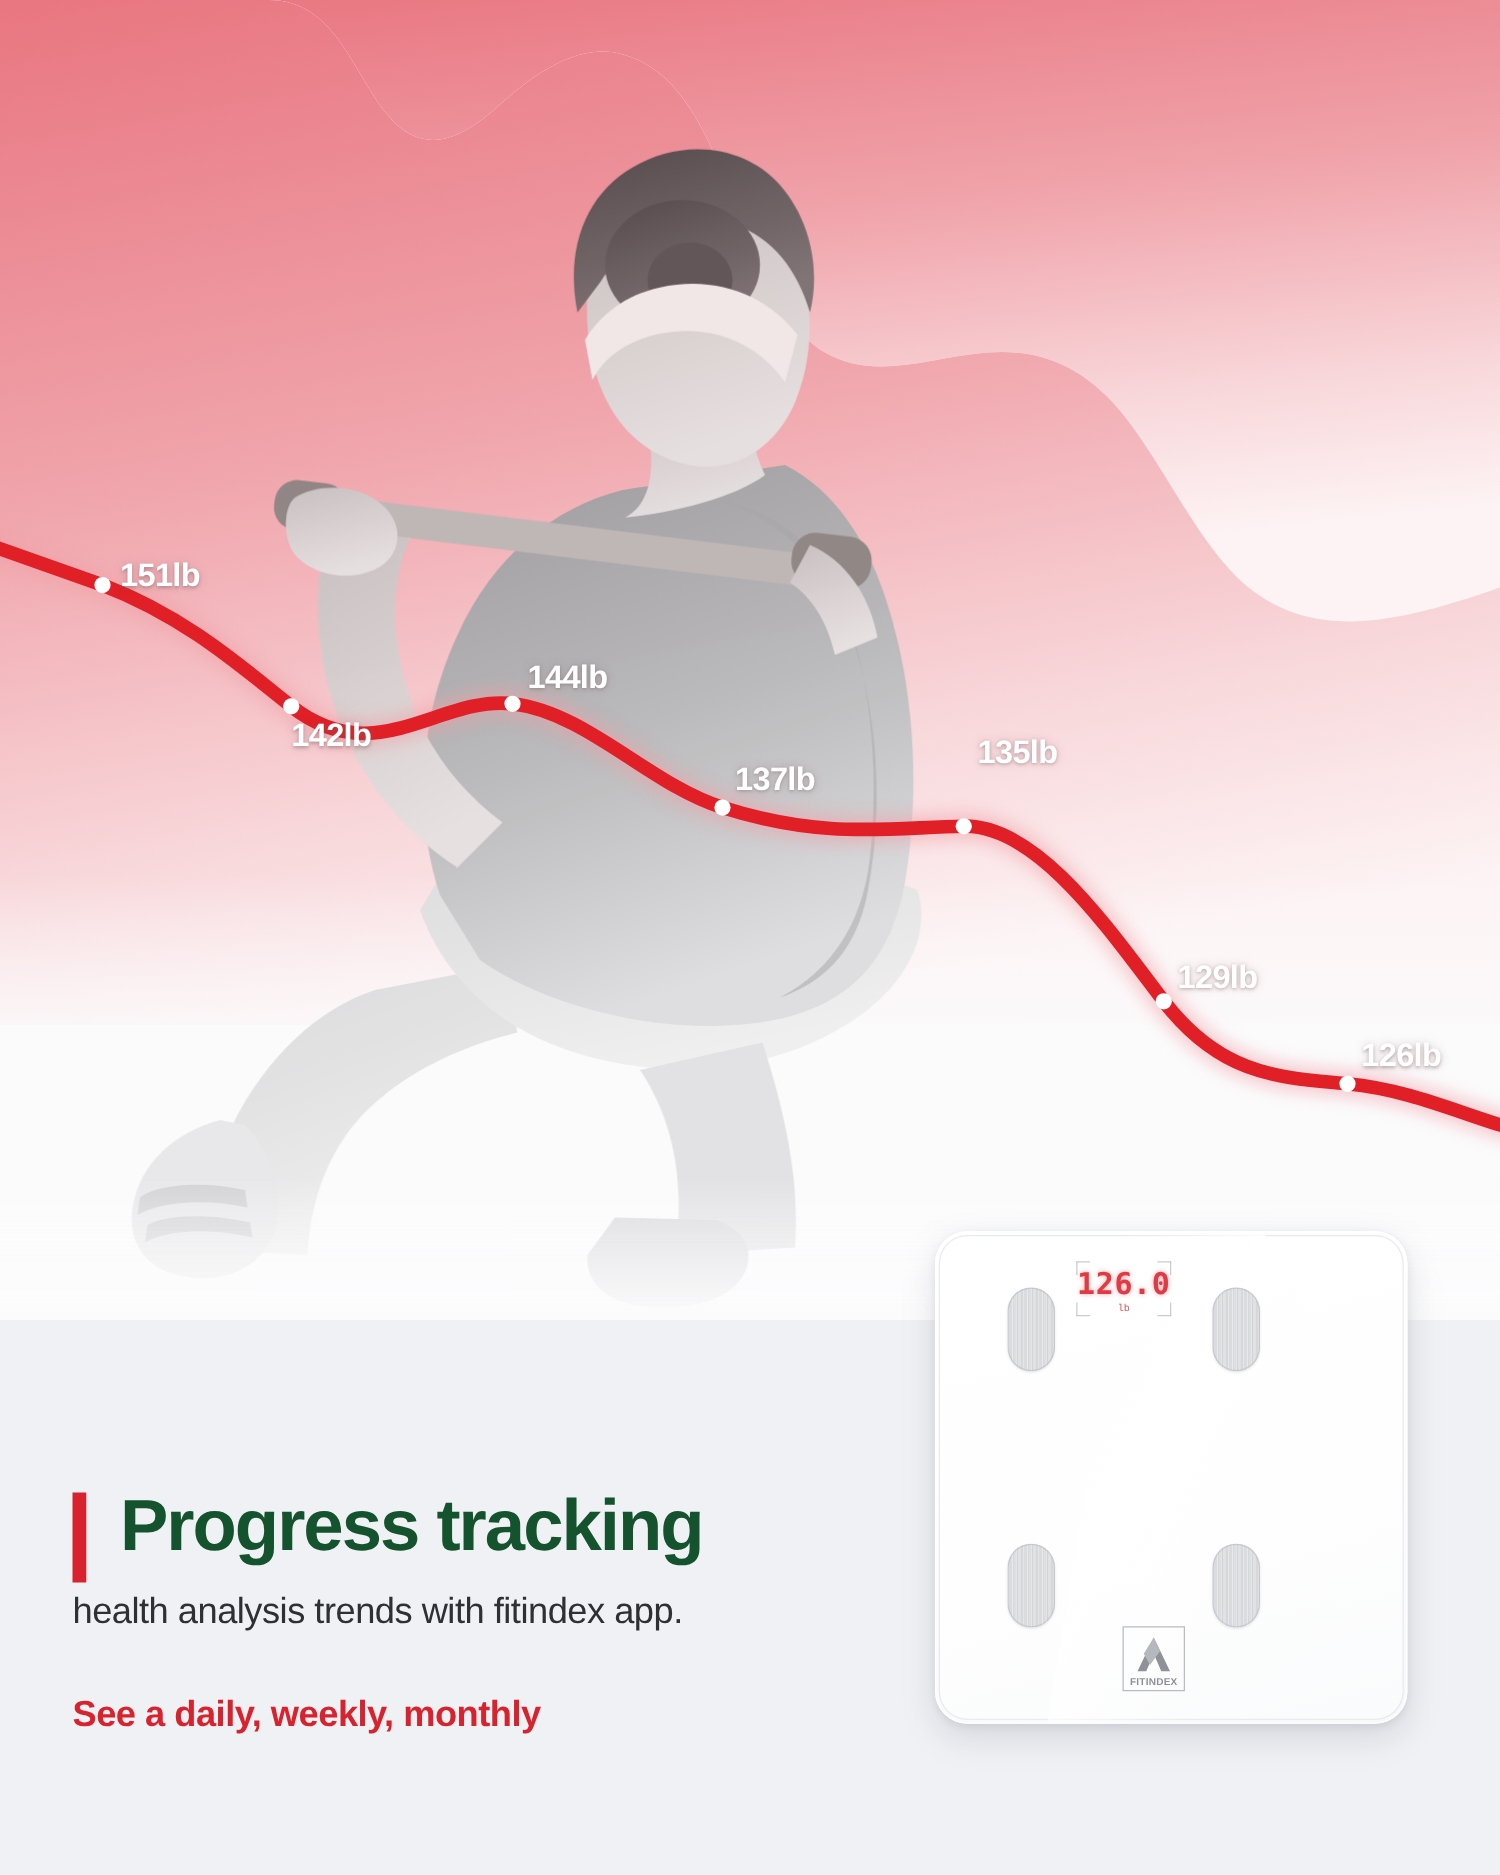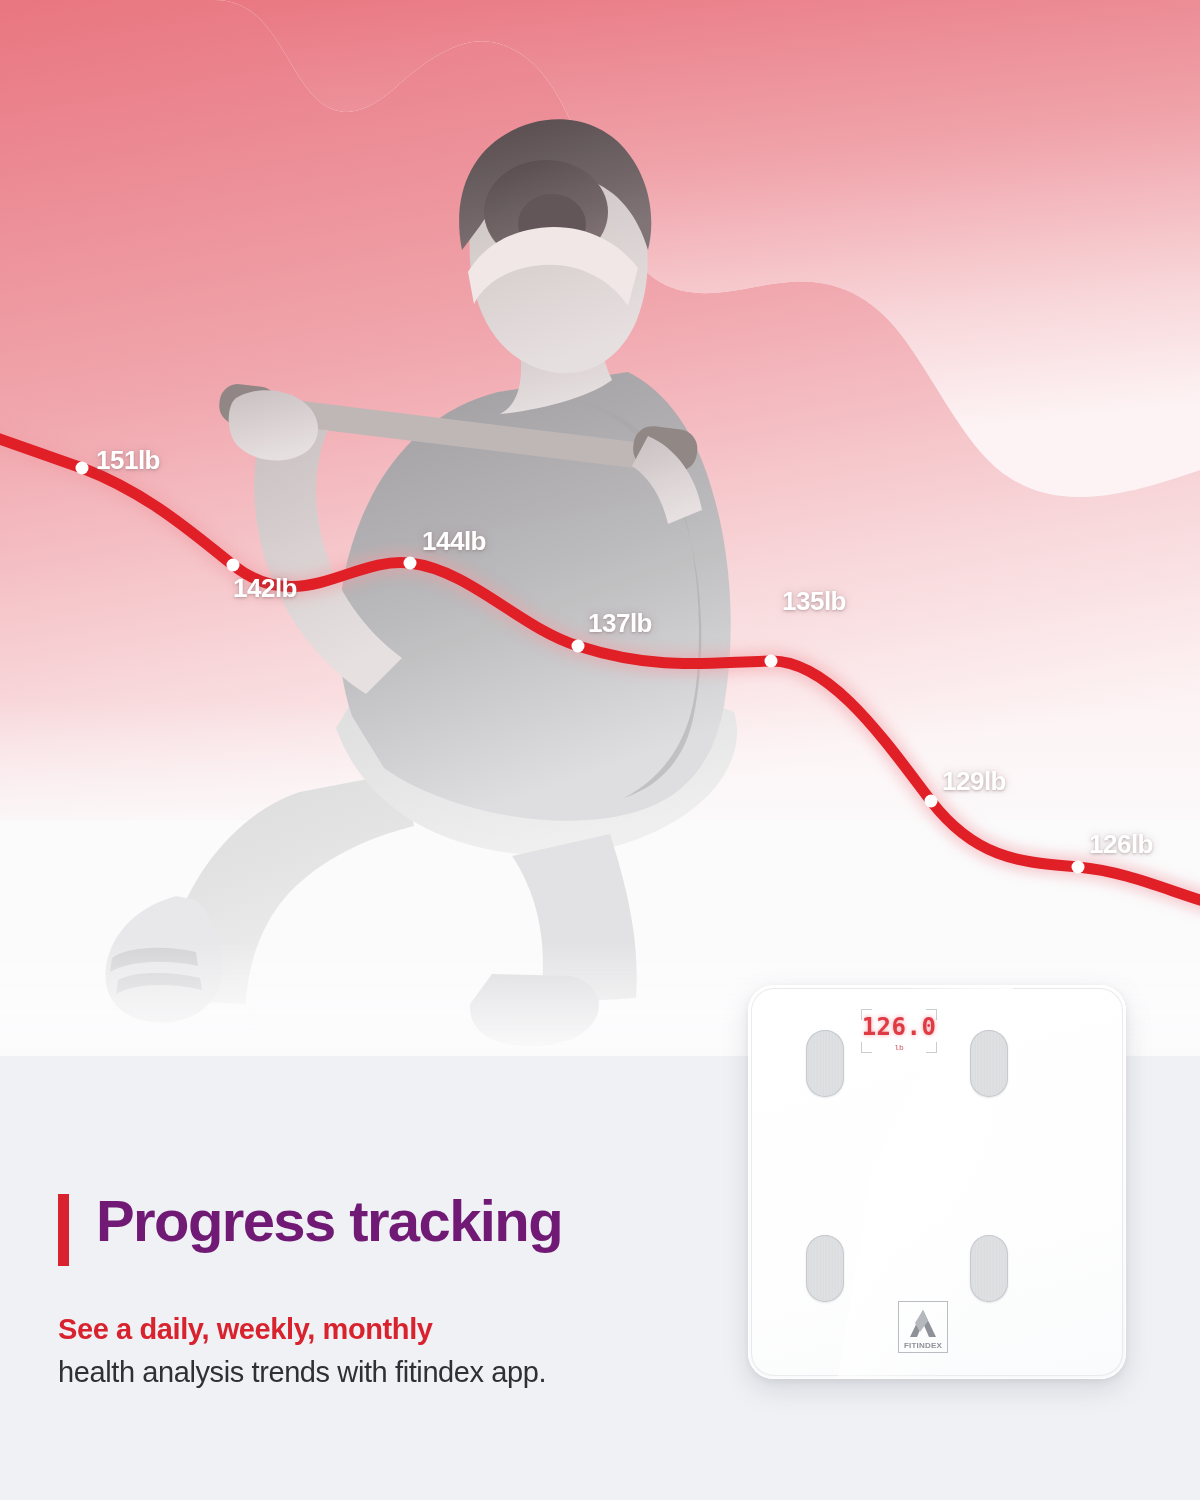--- a/index.html
+++ b/index.html
@@ -63,21 +63,21 @@
     background: #d8232f;
     margin-right: 27px;
     flex: 0 0 auto;
     margin-top: 2px;
   }
   #page-title {
     font-family: "Liberation Sans", sans-serif;
     font-weight: 700;
     font-size: 58px;
     line-height: 1.0;
-    color: #701a75;
+    color: #14532d;
     letter-spacing: -1.6px;
   }
   #subtitle-1 {
     margin-top: 44px;
     margin-left: 0px;
     font-size: 29px;
     font-weight: 700;
     color: #d8232f;
     letter-spacing: -0.4px;
     line-height: 1.35;
@@ -350,22 +350,22 @@
       </div>
 
   </div>
 
   <div id="bottom">
     <div id="copy-block">
       <div id="title-row">
         <div id="accent-bar"></div>
         <h1 id="page-title">Progress tracking</h1>
       </div>
+      <div id="subtitle-2">health analysis trends with fitindex app.</div>
       <div id="subtitle-1">See a daily, weekly, monthly</div>
-      <div id="subtitle-2">health analysis trends with fitindex app.</div>
     </div>
   </div>
 
   <div id="scale">
     <div id="scale-body">
       <div id="scale-edge"></div>
       <div id="scale-gloss"></div>
 
       <div class="electrode" id="el-tl"></div>
       <div class="electrode" id="el-tr"></div>

